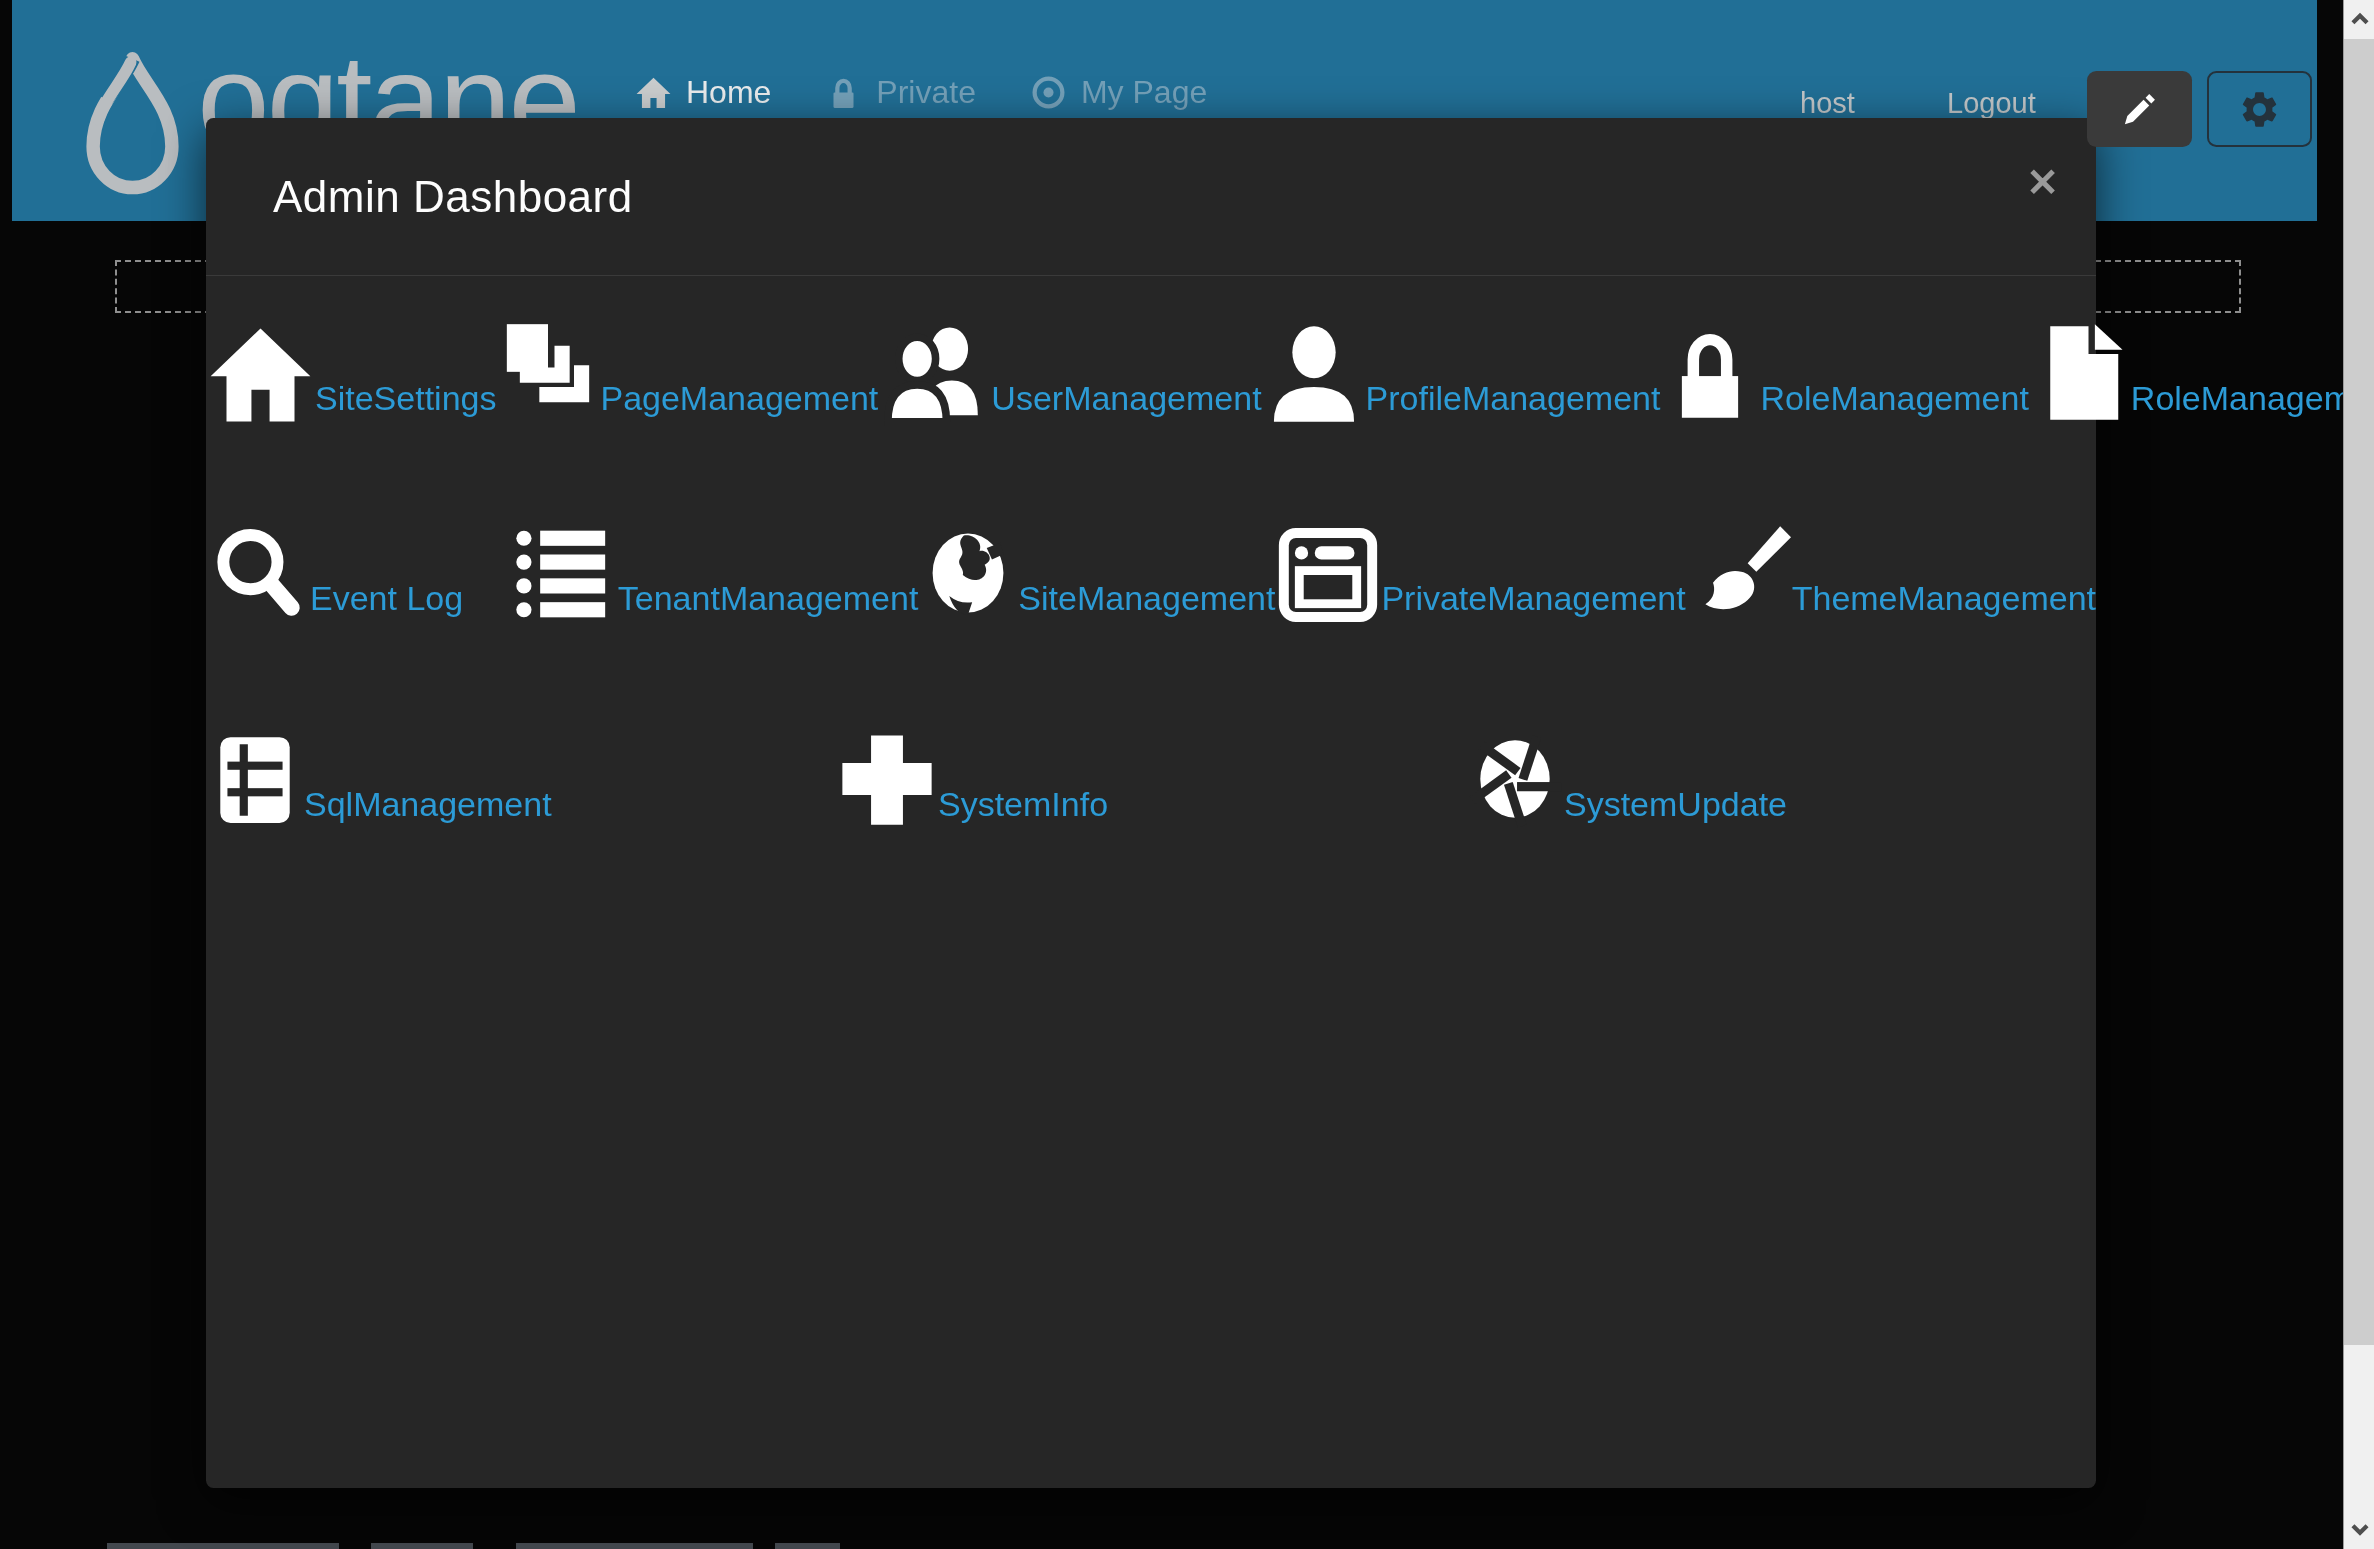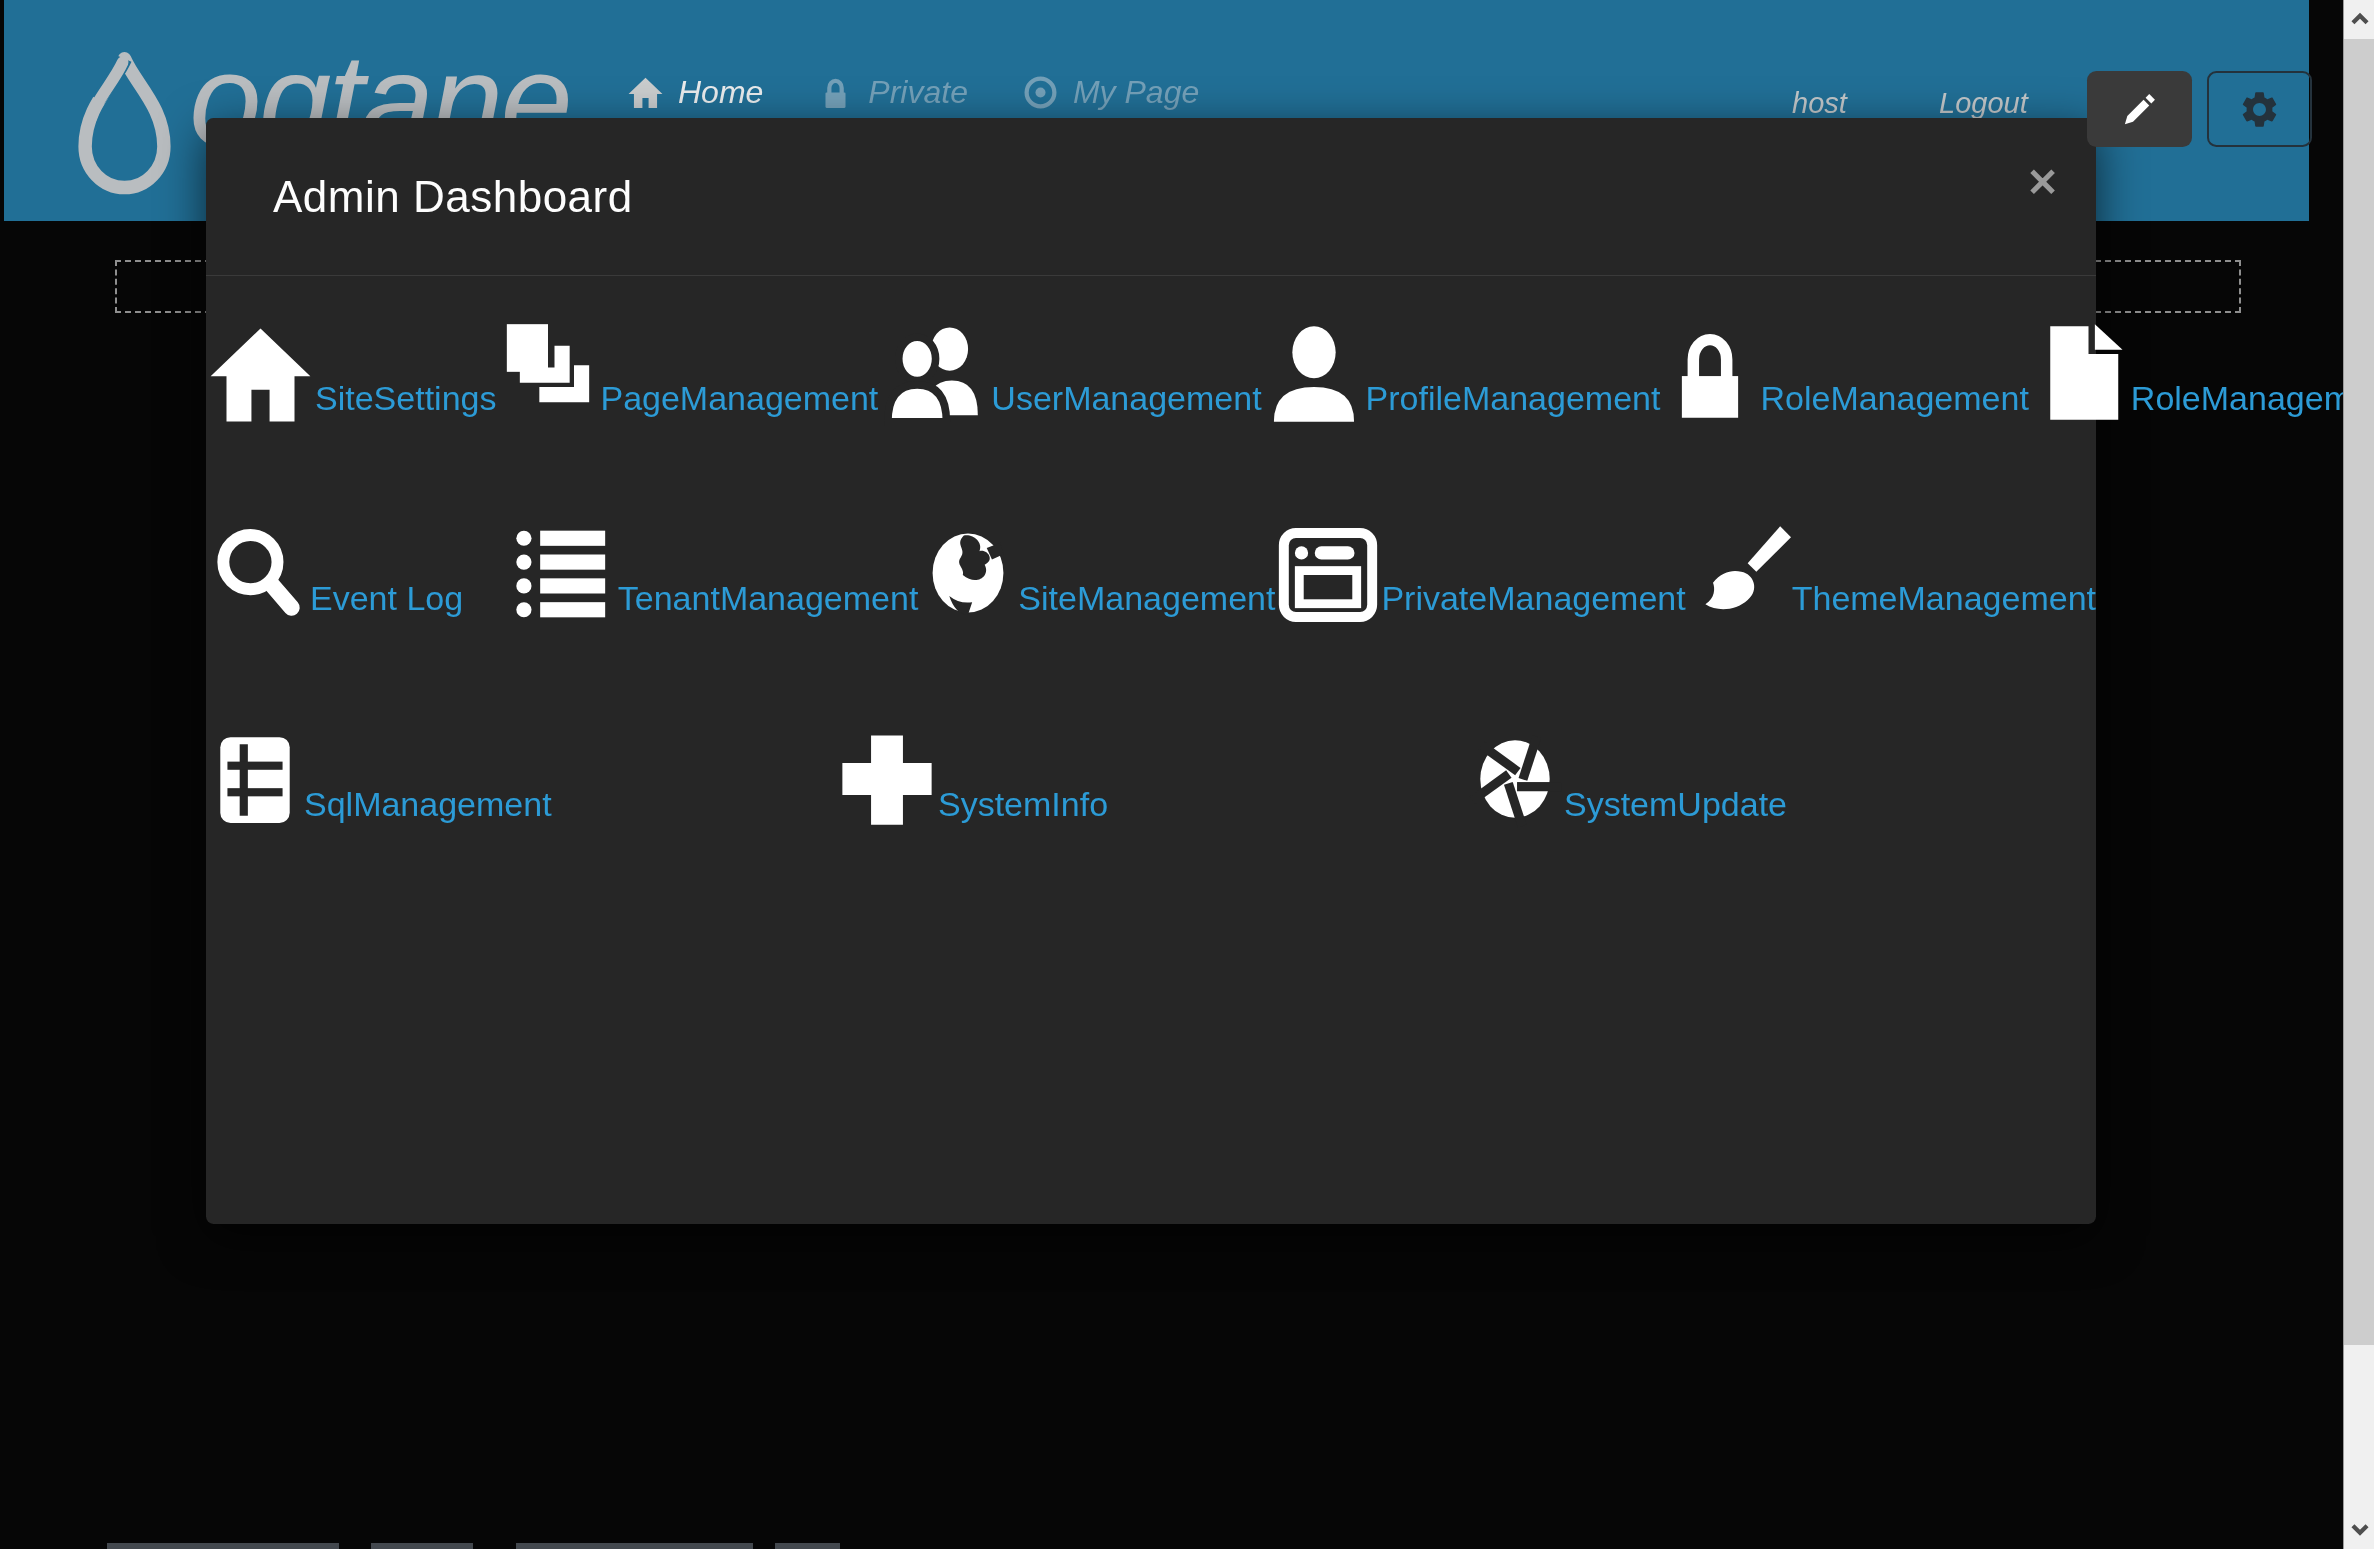--- a/index.html
+++ b/index.html
@@ -3,22 +3,22 @@
 <meta charset="utf-8">
 <style>
   html,body{margin:0;padding:0;}
   body{
     width:2375px;height:1549px;position:relative;overflow:hidden;
     background:#060606;font-family:"Liberation Sans",sans-serif;
     -webkit-font-smoothing:antialiased;
   }
   
   .header{
-    position:absolute;left:4px;top:0;width:2305px;height:221px;
-    background:#216f96;z-index:2;font-style:italic;
+    position:absolute;left:12px;top:0;width:2305px;height:221px;
+    background:#216f96;z-index:2;
   }
   .logo{position:absolute;left:65px;top:46px;display:flex;align-items:flex-start;cursor:pointer;}
   .logo-drop{width:111px;height:165px;}
   .logo-text{
     margin-left:9.3px;margin-top:-11px;font-size:130px;color:#b9bdc0;
     letter-spacing:-2.8px;line-height:1;
   }
   .nav{position:absolute;left:623px;top:74px;display:flex;align-items:center;gap:54px;z-index:2;}
   .nav-item{display:flex;align-items:flex-start;gap:14px;cursor:pointer;}
   .nav-item .nlabel{font-size:32px;}
@@ -36,21 +36,21 @@
   .btn-gear{left:2207px;background:transparent;border:2.8px solid #24323c;box-sizing:border-box;}
   
   .pane-placeholder{
     position:absolute;left:115px;top:260px;width:2126px;height:53px;
     border:2.8px dashed #8f8f8f;box-sizing:border-box;z-index:1;
   }
   .bottom-clip{position:absolute;bottom:0;left:0;height:7.4px;width:2343px;z-index:1;}
   .bottom-clip span{position:absolute;bottom:0;height:6.5px;background:#43484e;display:block;}
   
   .modal{
-    position:absolute;left:206px;top:118px;width:1890px;height:1106px;
+    position:absolute;left:206px;top:118px;width:1890px;height:1370px;
     background:#262626;border-radius:7.4px;z-index:5;
     box-shadow:0 13px 46px rgba(0,0,0,.65);
   }
   .modal-header{
     position:relative;height:158px;border-bottom:0.9px solid #3a3a3a;
     display:flex;align-items:center;padding-left:67px;box-sizing:border-box;
   }
   .modal-title{font-size:44px;color:#fdfdfd;letter-spacing:0.5px;}
   .modal-close{
     position:absolute;right:37px;top:45px;font-size:39px;color:#9a9a9a;

